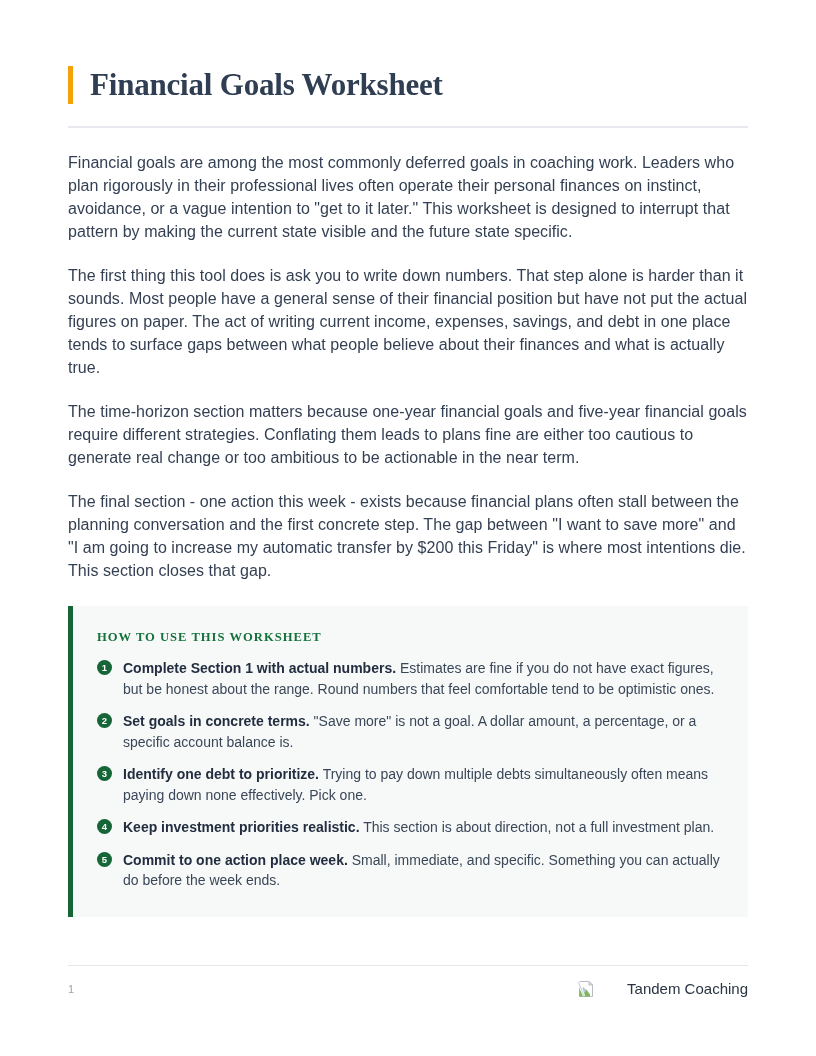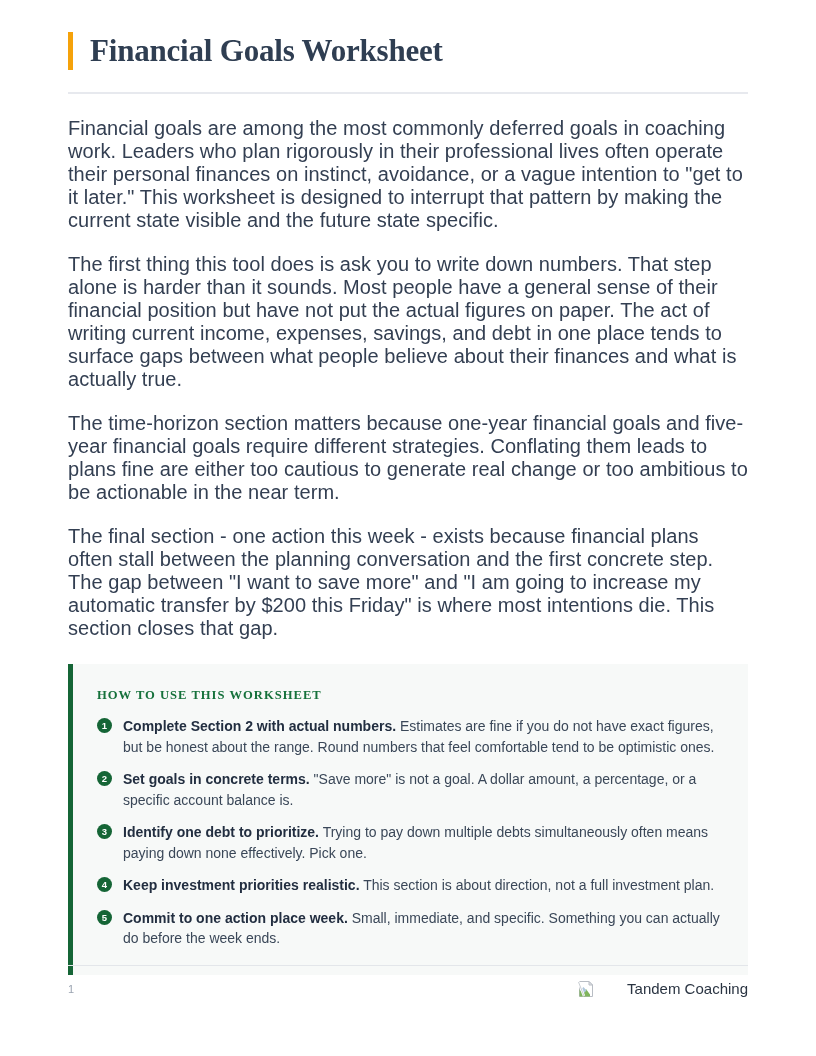--- a/index.html
+++ b/index.html
@@ -18,21 +18,21 @@
     position: absolute;
     left: 0; top: 0;
     width: 816px;
     height: 1056px;
     box-sizing: border-box;
     padding: 0 68px;
   }
 
   
   .title-wrap {
-    padding-top: 32px;
+    padding-top: 66px;
     display: flex;
     align-items: center;
   }
   .title-accent {
     width: 5px;
     background: #F5A20A;
     margin-right: 17px;
     flex: 0 0 5px;
     align-self: stretch;
     min-height: 38px;
@@ -53,21 +53,21 @@
     background: #E7E9EE;
     width: 100%;
   }
 
   
   .body-copy {
     margin-top: 23px;
   }
   .body-copy p {
     margin: 0 0 21px 0;
-    font-size: 20px;
+    font-size: 16px;
     line-height: 23px;
     color: #333F52;
     letter-spacing: 0.05px;
   }
   .body-copy p:last-child {
     margin-bottom: 16px;
   }
 
   
   .callout {
@@ -176,21 +176,21 @@
     <p>The first thing this tool does is ask you to write down numbers. That step alone is harder than it sounds. Most people have a general sense of their financial position but have not put the actual figures on paper. The act of writing current income, expenses, savings, and debt in one place tends to surface gaps between what people believe about their finances and what is actually true.</p>
     <p>The time-horizon section matters because one-year financial goals and five-year financial goals require different strategies. Conflating them leads to plans fine are either too cautious to generate real change or too ambitious to be actionable in the near term.</p>
     <p>The final section - one action this week - exists because financial plans often stall between the planning conversation and the first concrete step. The gap between "I want to save more" and "I am going to increase my automatic transfer by $200 this Friday" is where most intentions die. This section closes that gap.</p>
   </div>
 
   <div class="callout">
     <div class="callout-heading">HOW TO USE THIS WORKSHEET</div>
     <ul class="steps">
       <li class="step">
         <span class="step-badge">1</span>
-        <span class="step-lead">Complete Section 2 with actual numbers.</span><span class="step-rest"> Estimates are fine if you do not have exact figures, but be honest about the range. Round numbers that feel comfortable tend to be optimistic ones.</span>
+        <span class="step-lead">Complete Section 1 with actual numbers.</span><span class="step-rest"> Estimates are fine if you do not have exact figures, but be honest about the range. Round numbers that feel comfortable tend to be optimistic ones.</span>
       </li>
       <li class="step">
         <span class="step-badge">2</span>
         <span class="step-lead">Set goals in concrete terms.</span><span class="step-rest"> "Save more" is not a goal. A dollar amount, a percentage, or a specific account balance is.</span>
       </li>
       <li class="step">
         <span class="step-badge">3</span>
         <span class="step-lead">Identify one debt to prioritize.</span><span class="step-rest"> Trying to pay down multiple debts simultaneously often means paying down none effectively. Pick one.</span>
       </li>
       <li class="step">

